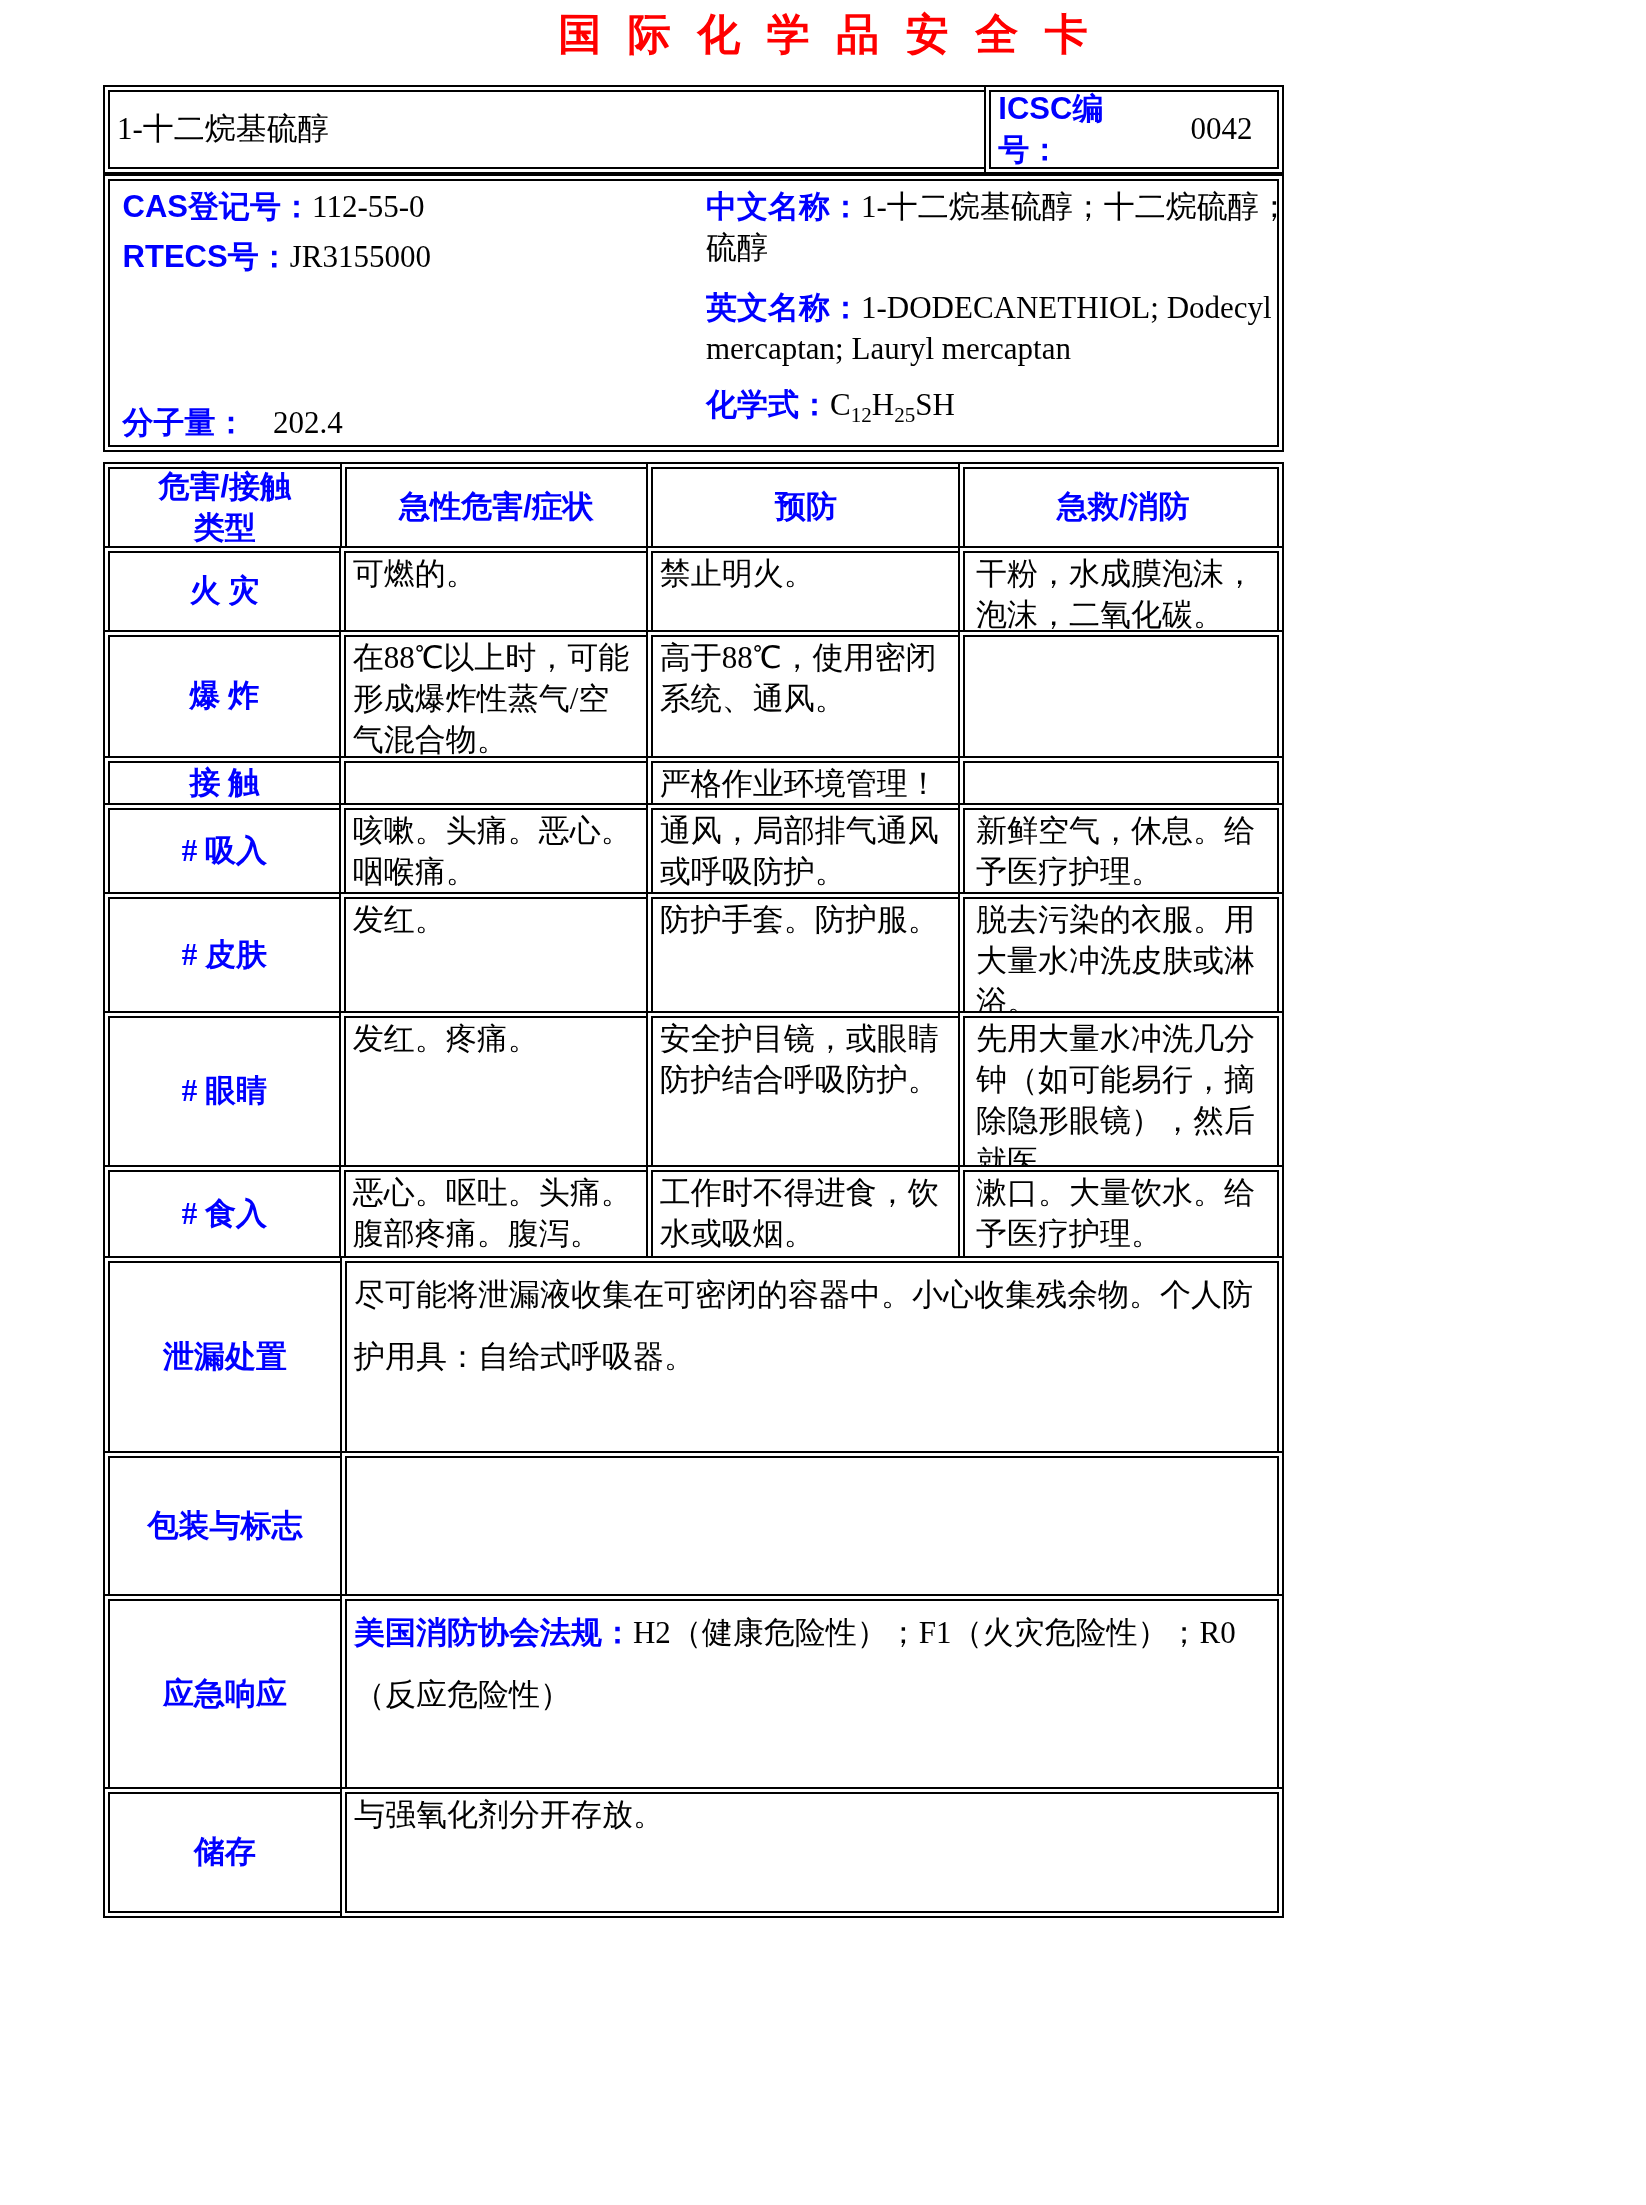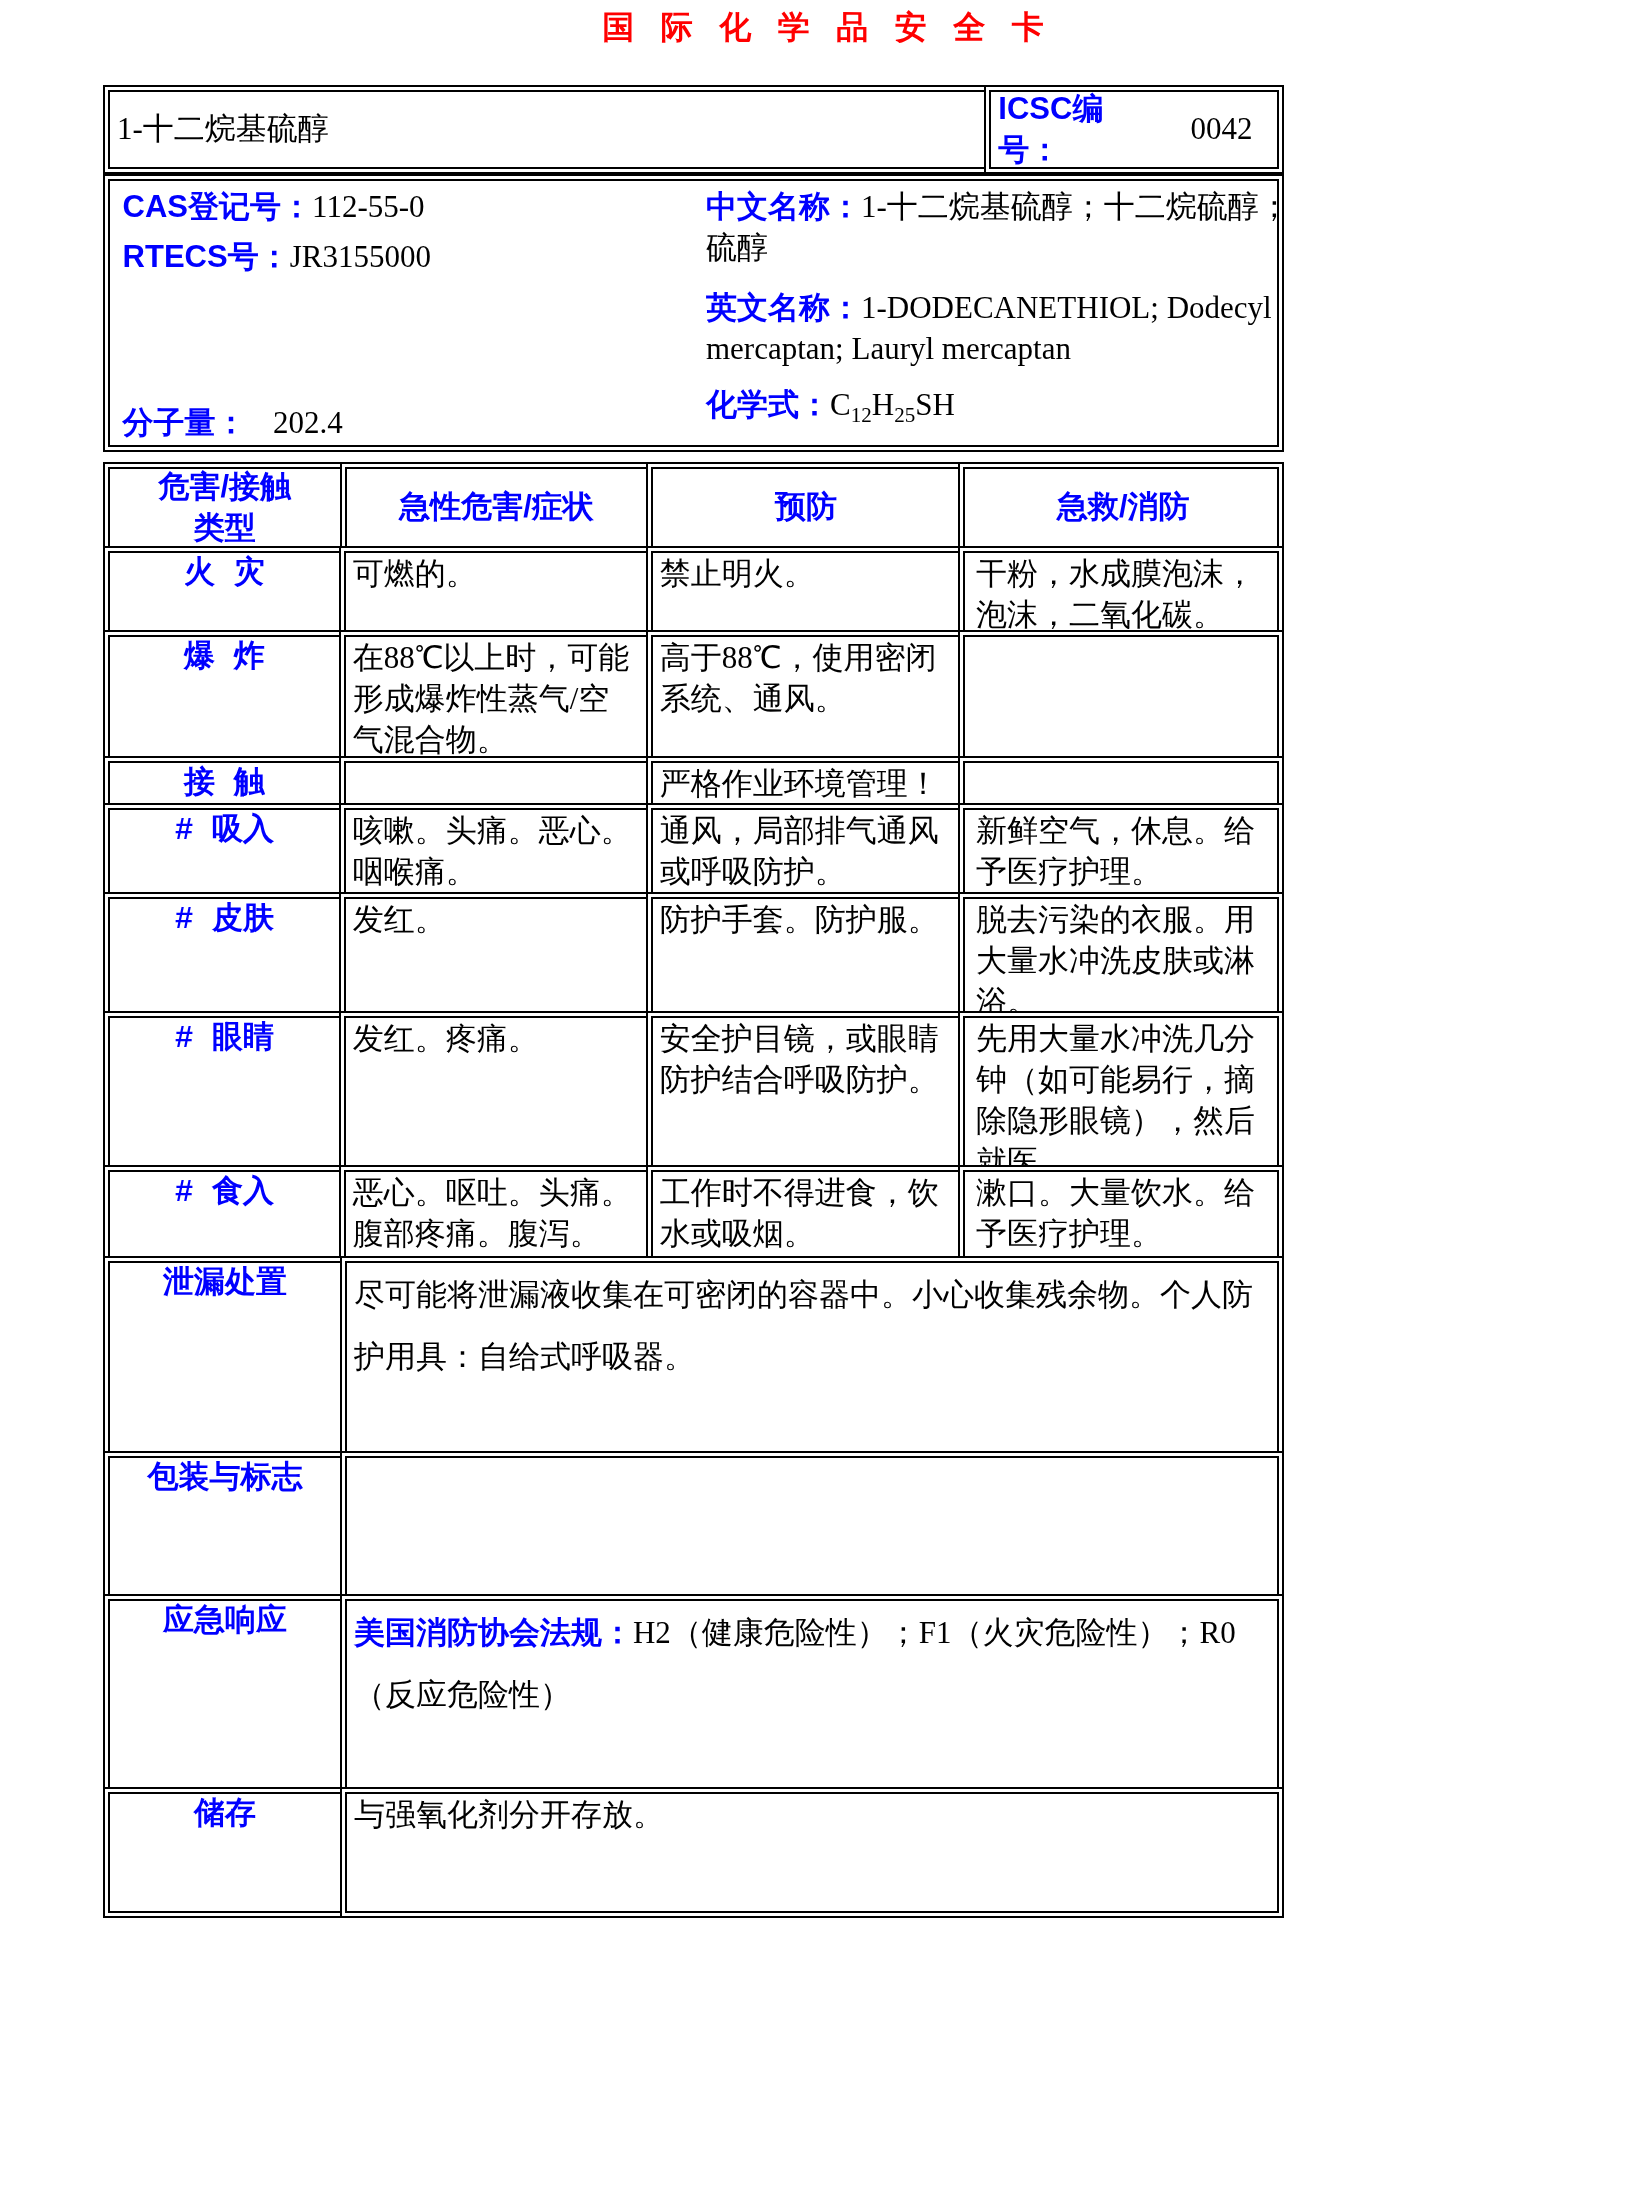--- a/index.html
+++ b/index.html
@@ -14,21 +14,21 @@
     background:var(--paper);
     font-family:"Liberation Serif",serif;
     color:var(--ink);
     position:relative;
   }
   .title{
     position:absolute;top:5.6px;left:0;width:100%;
     margin:0;text-align:center;
     font-family:"Liberation Sans",sans-serif;
     font-weight:bold;color:var(--red);
-    font-size:32px;letter-spacing:26.5px;padding-left:26.5px;
+    font-size:43px;letter-spacing:26.5px;padding-left:26.5px;
     box-sizing:border-box;
   }
   .card{
     position:absolute;left:103px;top:85px;width:1181px;border-radius:20px;
   }
   .row{display:flex;}
   .grid .row{margin-top:-7px;}
   .grid .row.first{margin-top:10px;}
   .cell{
     border:7px double var(--ink);
@@ -54,22 +54,22 @@
   .id-left-top .line{margin-bottom:9.8px;}
   .id-left-bottom{position:absolute;left:12.6px;top:222px;}
   .id-right-top{position:absolute;left:596px;top:5.6px;width:705px;}
   .id-right-top p{margin:0;}
   .id-right-top p.en{margin-top:20px;}
   .id-right-bottom{position:absolute;left:596px;top:204px;}
   .mwval{margin-left:26.5px;}
   sub{font-size:0.68em;}
   
   .cat{
-    display:flex;align-items:flex-start;justify-content:center;
-    font-family:Liberation Mono, monospace;font-weight:bold;
+    display:flex;align-items:center;justify-content:center;
+    font-family:Liberation Serif, serif;font-weight:bold;
     color:var(--blue);text-align:center;padding:1.4px 2.8px;
   }
   .c1{width:277px;}
   .c2{width:358px;}
   .c3{width:364px;}
   .c4{width:371px;padding-left:11px;}
   .cspan{width:1079px;}
   .hdr{
     display:flex;align-items:center;justify-content:center;
     font-family:"Liberation Sans",sans-serif;font-weight:bold;

